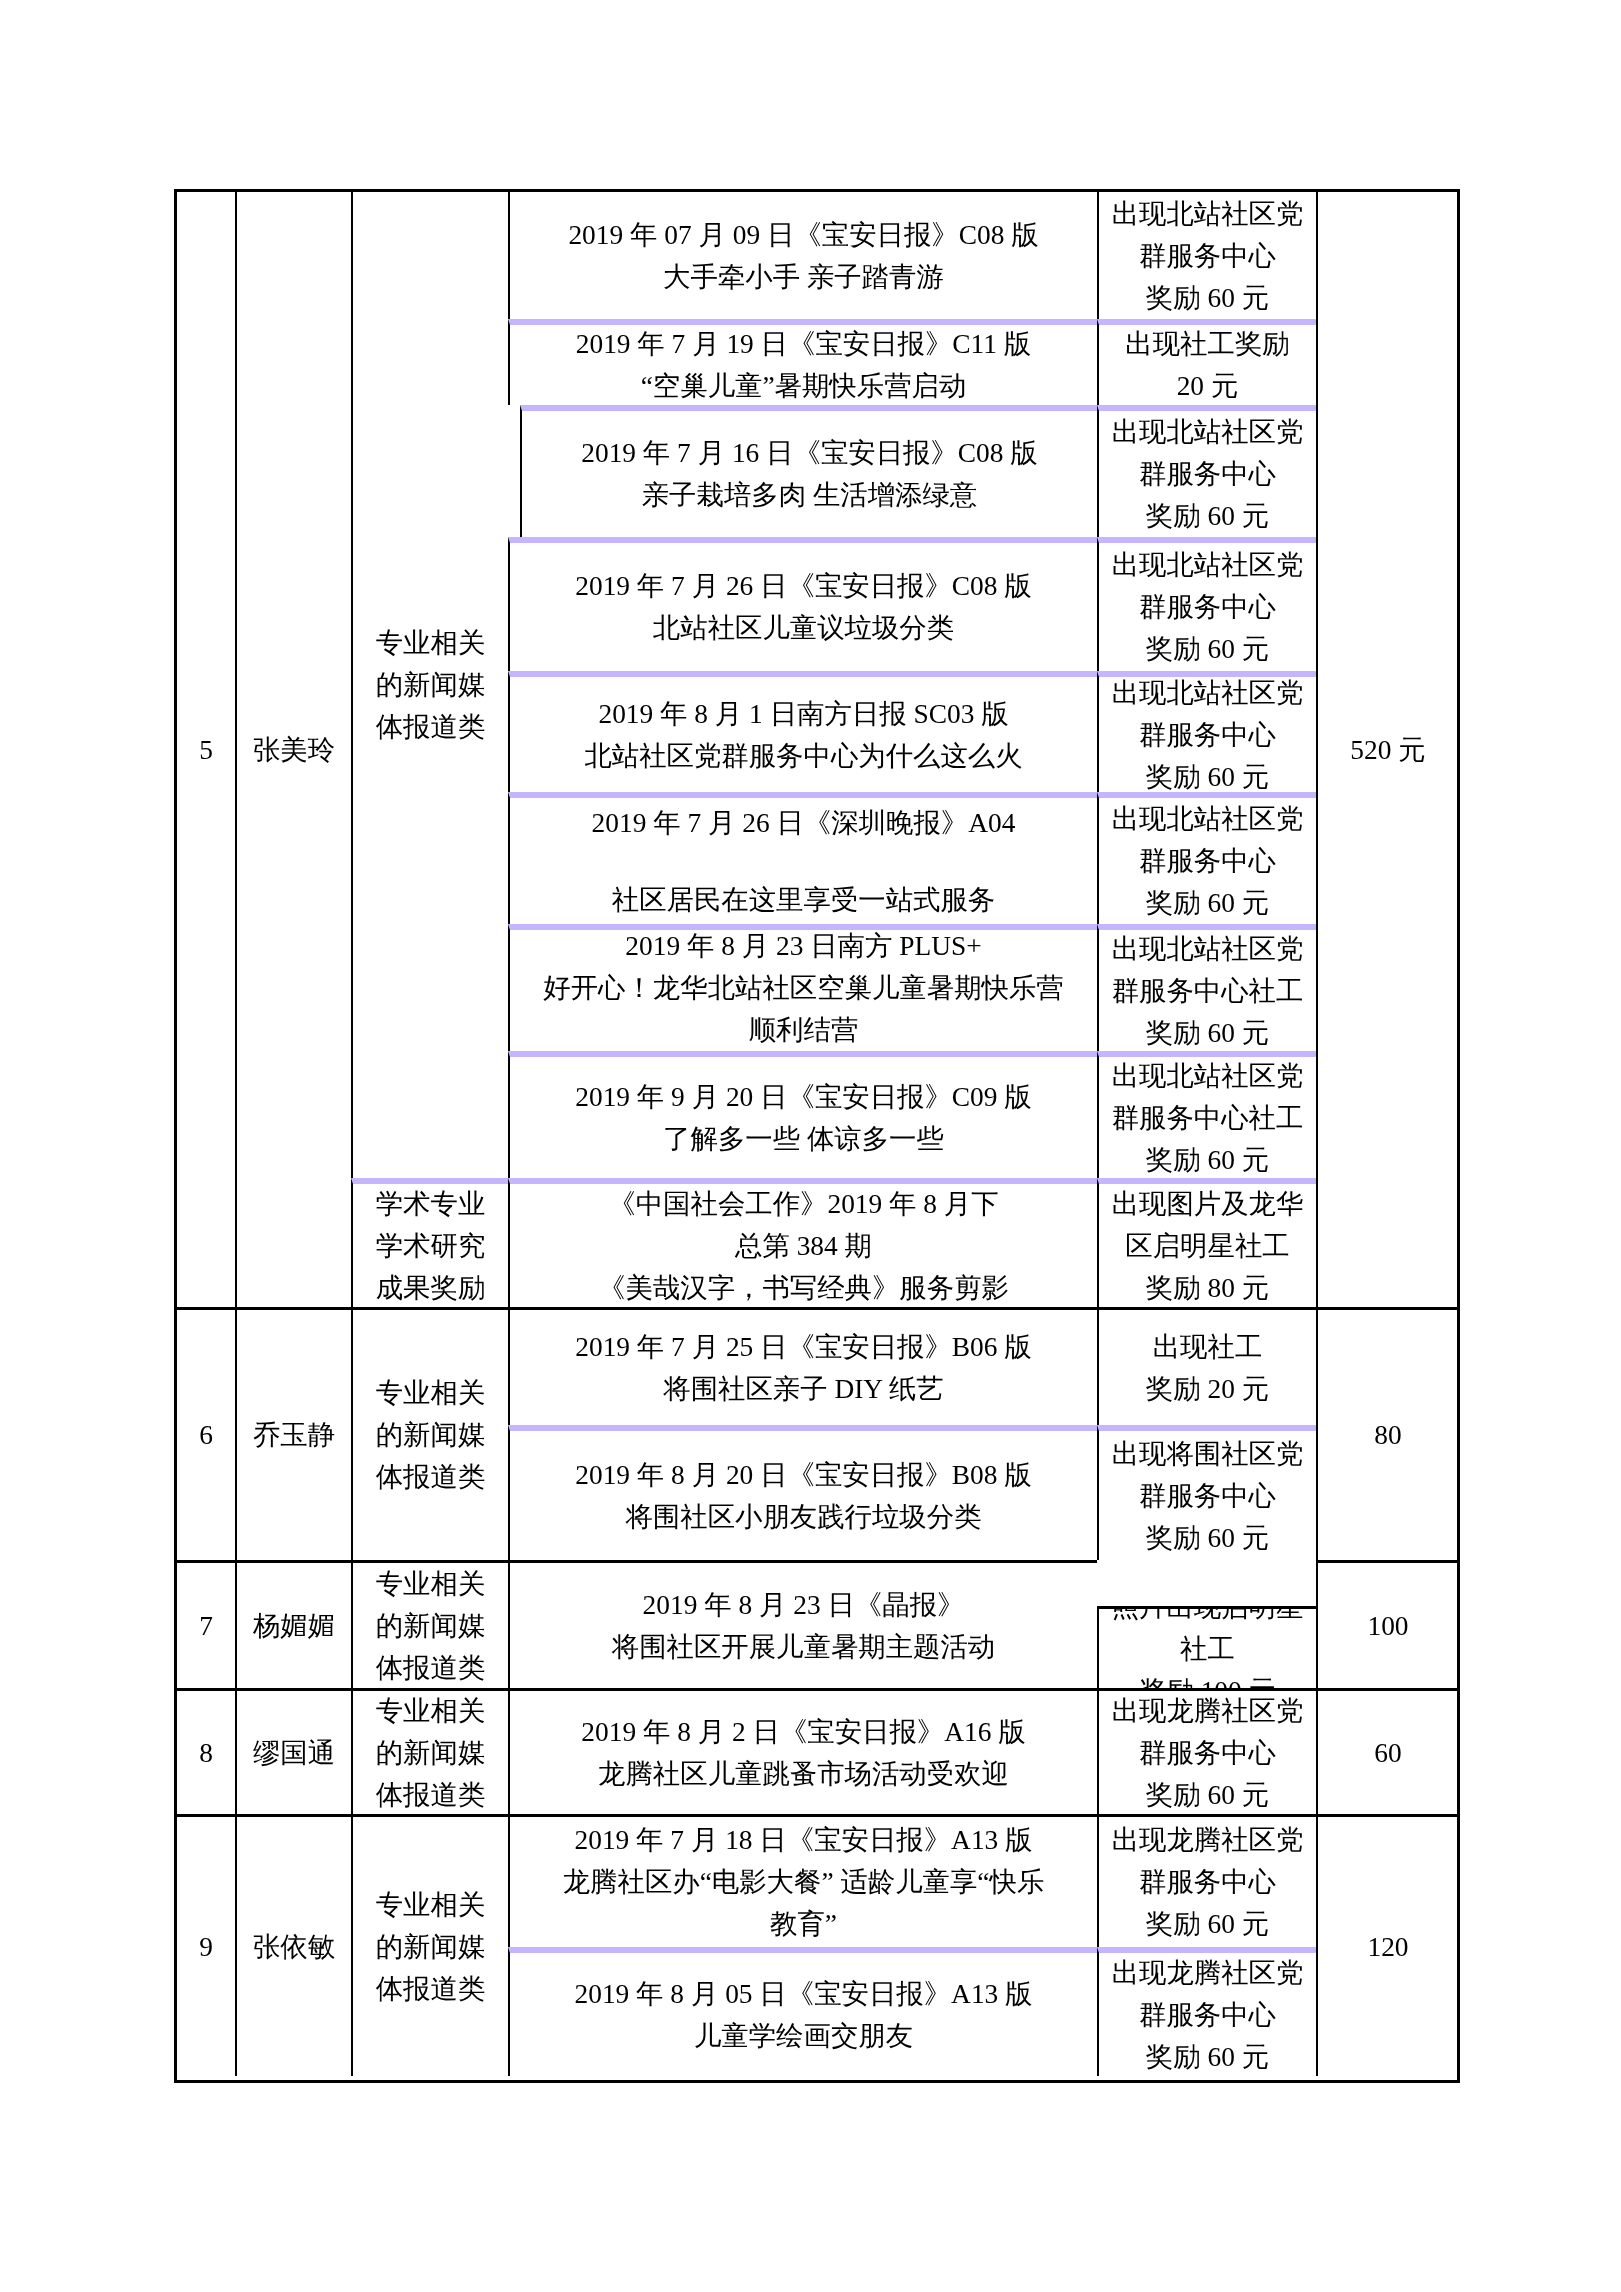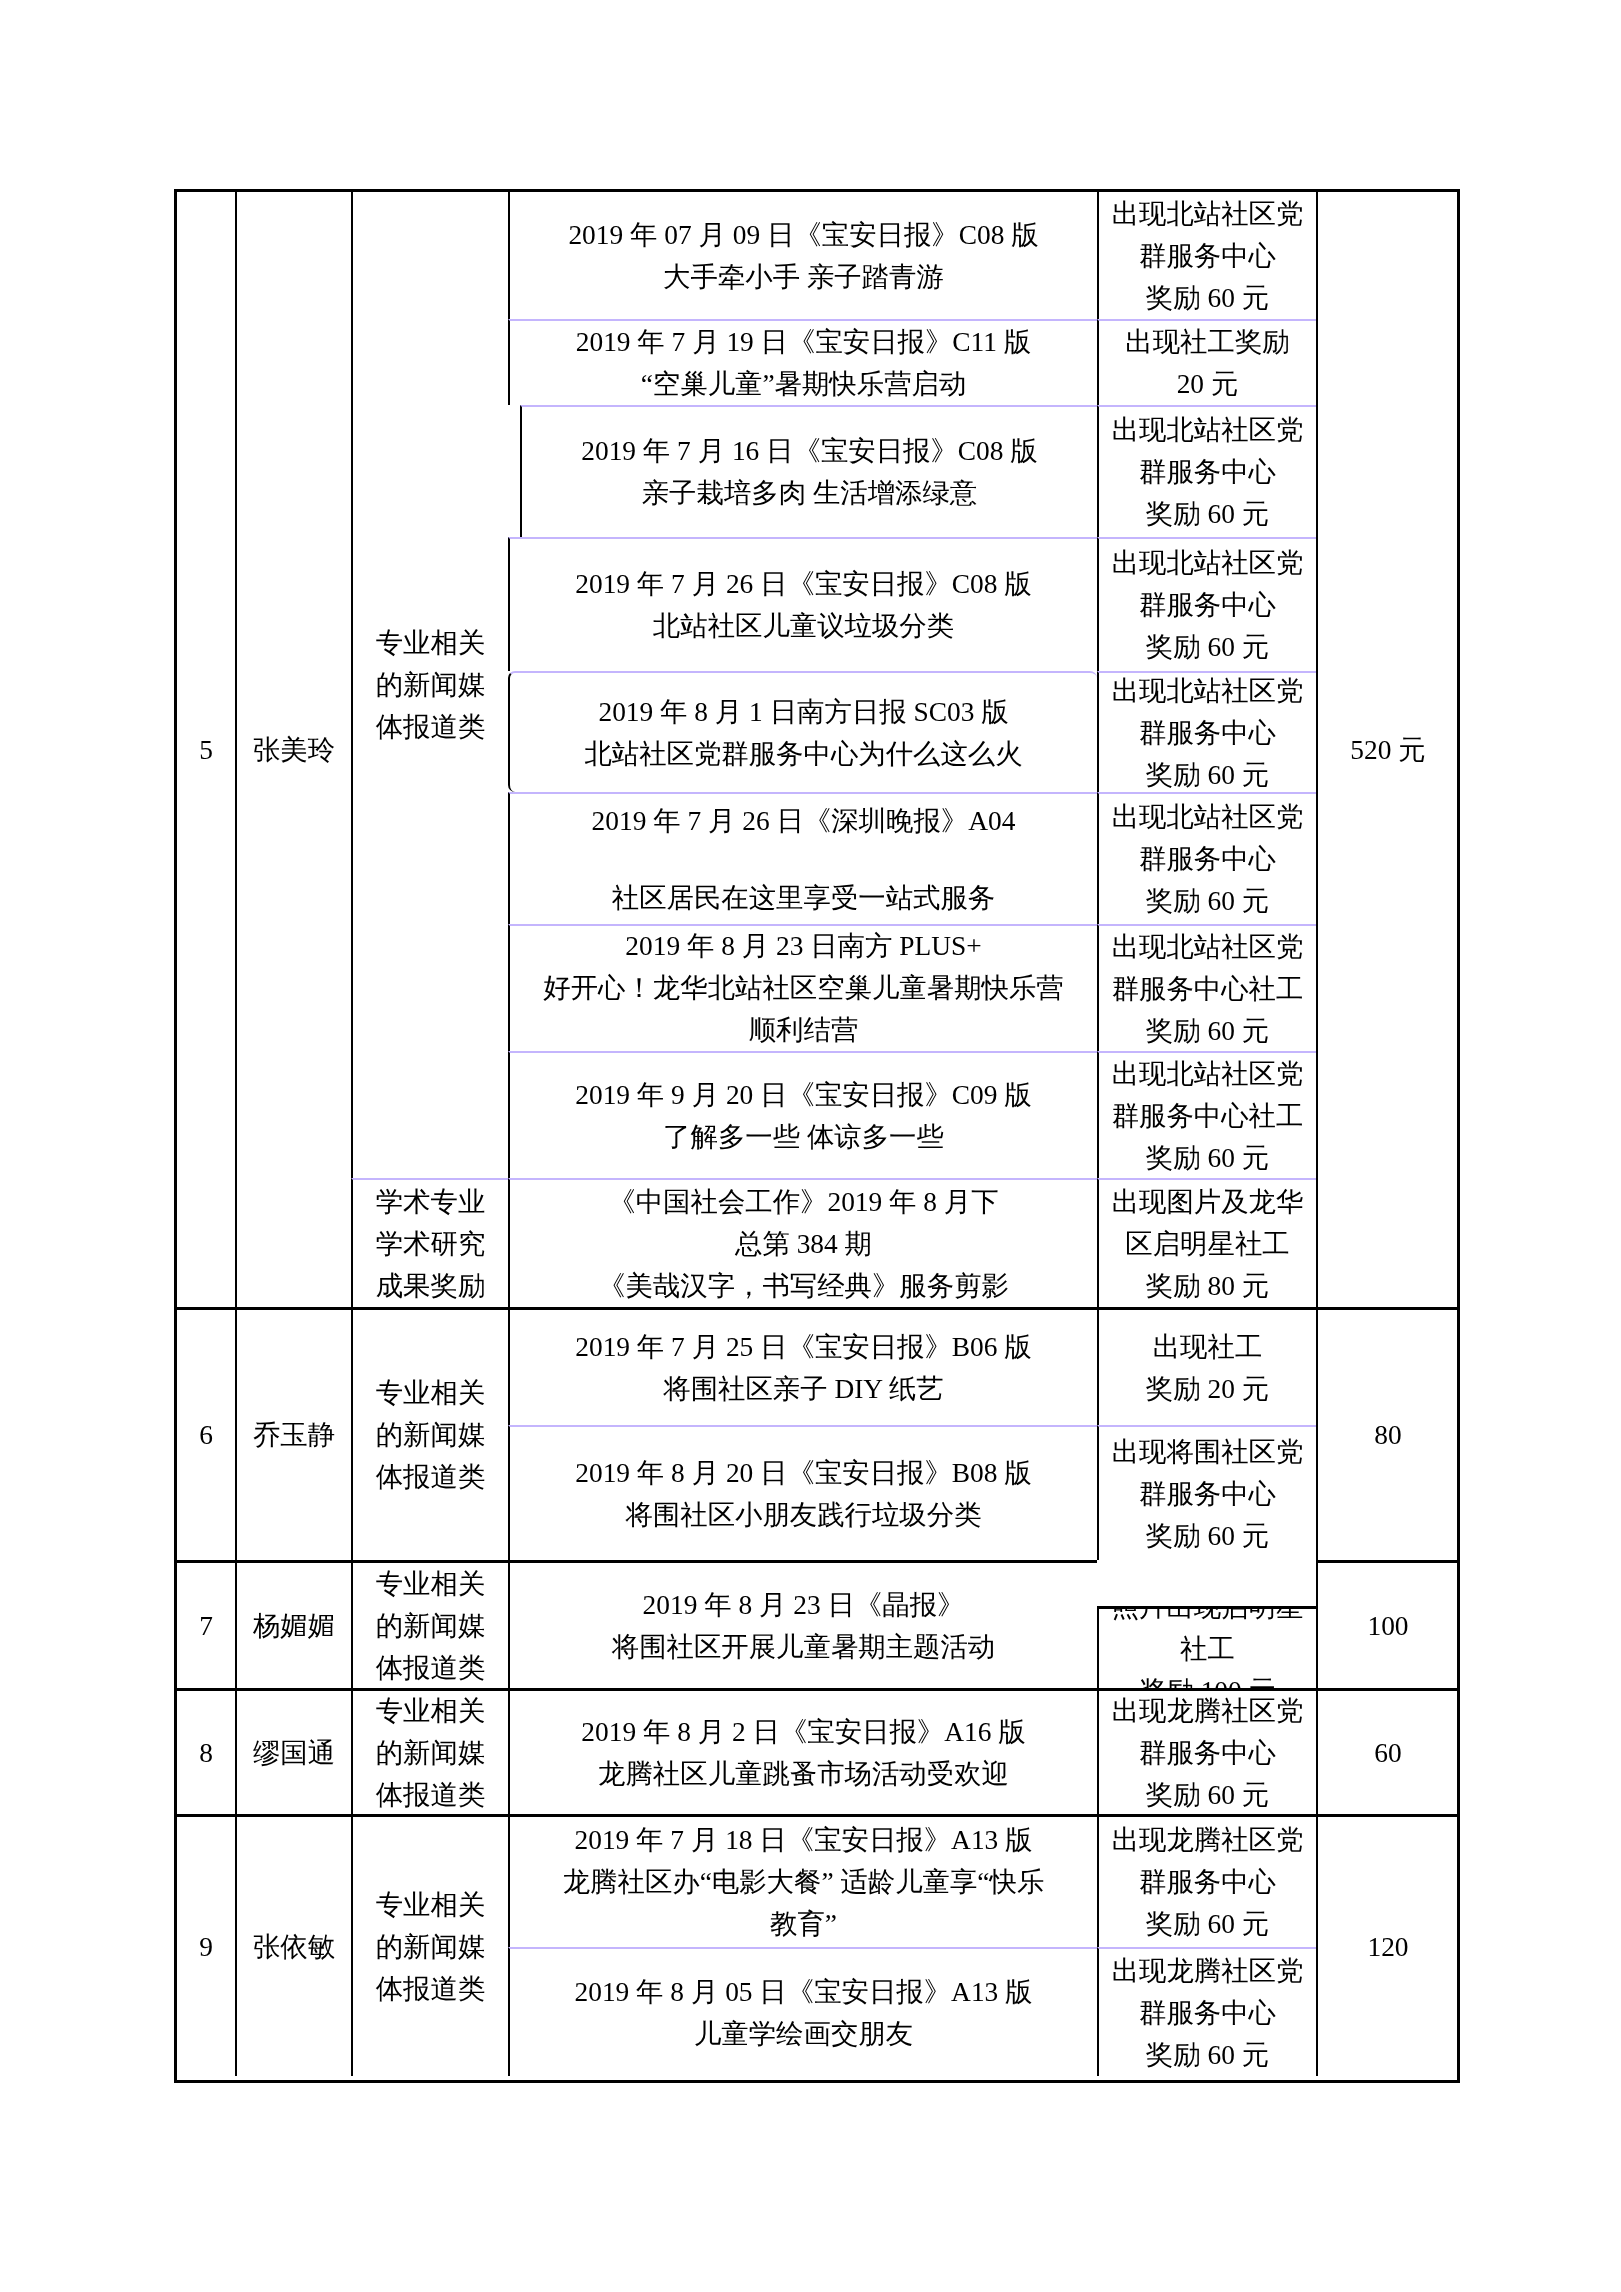--- a/index.html
+++ b/index.html
@@ -35,21 +35,21 @@
     flex-direction: column;
     justify-content: center;
     align-items: center;
     text-align: center;
     font-size: 27.4px;
     line-height: 42px;
     overflow: hidden;
     box-sizing: border-box;
   }
   .cell.bl { border-left: 2.9px solid #000000; }
-  .cell.bt { border-top: 2px solid #c4b5fd; }
+  .cell.bt { border-top: 6px solid #c4b5fd; }
   .cell.bt-thick { border-top: 3.9px solid #000000; }
   .text-line { white-space: pre; }
 </style>
 </head>
 <body>
 
 <div class="doc-page">
   <div class="reward-table" style="grid-template-rows: 127px 86px 132px 134px 121px 132px 127px 127px 129px 118px 135px 128px 126px 133px 129px;">
       <div class="cell" style="grid-area: 1 / 1 / span 9;">
         <span class="text-line">5</span>
@@ -93,21 +93,21 @@
       </div>
       <div class="cell bl bt" style="grid-area: 4 / 4 / span 1;">
         <span class="text-line">2019 年 7 月 26 日《宝安日报》C08 版</span>
         <span class="text-line">北站社区儿童议垃圾分类</span>
       </div>
       <div class="cell bl bt" style="grid-area: 4 / 5 / span 1;">
         <span class="text-line">出现北站社区党</span>
         <span class="text-line">群服务中心</span>
         <span class="text-line">奖励 60 元</span>
       </div>
-      <div class="cell bl bt" style="grid-area: 5 / 4 / span 1; border-radius: 7px;">
+      <div class="cell bl bt" style="grid-area: 5 / 4 / span 1;">
         <span class="text-line">2019 年 8 月 1 日南方日报 SC03 版</span>
         <span class="text-line">北站社区党群服务中心为什么这么火</span>
       </div>
       <div class="cell bl bt" style="grid-area: 5 / 5 / span 1;">
         <span class="text-line">出现北站社区党</span>
         <span class="text-line">群服务中心</span>
         <span class="text-line">奖励 60 元</span>
       </div>
       <div class="cell bl bt" style="grid-area: 6 / 4 / span 1; gap: 35px;">
         <span class="text-line">2019 年 7 月 26 日《深圳晚报》A04</span>

